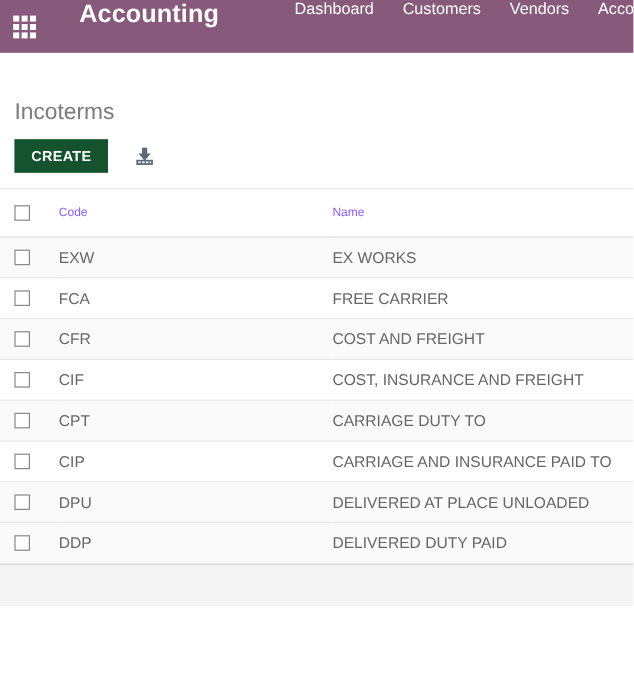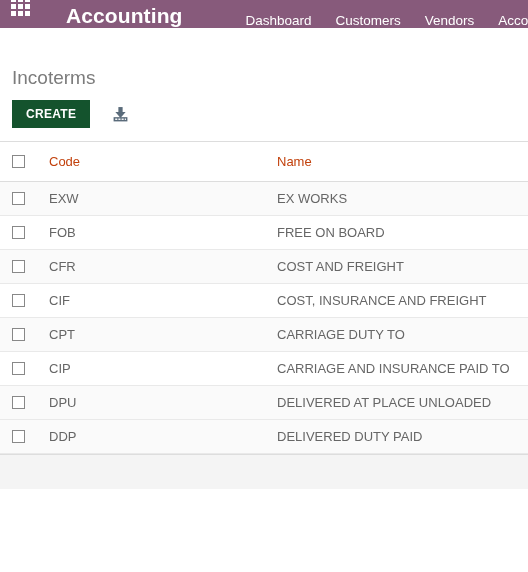--- a/index.html
+++ b/index.html
@@ -10,24 +10,24 @@
     width: 528px;
     height: 572px;
     overflow: hidden;
     background: #ffffff;
     font-family: "Liberation Sans", sans-serif;
     -webkit-font-smoothing: antialiased;
   }
 
   
   .navbar {
-    height: 28px;
+    height: 44px;
     background: #875A7B;
     display: flex;
-    align-items: flex-end;
+    align-items: flex-start;
     position: relative;
     overflow: hidden;
     white-space: nowrap;
   }
   .apps-menu-btn {
     width: 42px;
     height: 44px;
     display: flex;
     align-items: center;
     justify-content: center;
@@ -140,23 +140,23 @@
   .col-cb   { width: 37px; }
   .col-code { width: 228px; }
   .col-name { width: auto; }
 
   thead tr {
     height: 39px;
     background: #ffffff;
     border-bottom: 1px solid #dddddd;
   }
   thead th {
-    font-size: 13px;
+    font-size: 10px;
     font-weight: bold;
-    color: #c2410c;
+    color: #8b5cf6;
     height: 39px;
   }
   thead th.col-cb { padding-left: 12px; }
 
   tbody tr {
     height: 33px;
     border-bottom: 1px solid #e9e9e9;
   }
   tbody tr.odd  { background: #fafafa; }
   tbody tr.even { background: #ffffff; }
@@ -252,29 +252,29 @@
     <tbody>
 
       <tr class="odd">
         <td class="col-cb">
             <span class="cb"></span>
           </td>
         <td class="col-code">EXW</td>
         <td class="col-name">EX WORKS</td>
       </tr>
 
-
-
       <tr class="even">
         <td class="col-cb">
             <span class="cb"></span>
           </td>
-        <td class="col-code">FOB</td>
-        <td class="col-name">FREE ON BOARD</td>
-      </tr>
+        <td class="col-code">FCA</td>
+        <td class="col-name">FREE CARRIER</td>
+      </tr>
+
+
 
       <tr class="odd">
         <td class="col-cb">
             <span class="cb"></span>
           </td>
         <td class="col-code">CFR</td>
         <td class="col-name">COST AND FREIGHT</td>
       </tr>
 
       <tr class="even">

